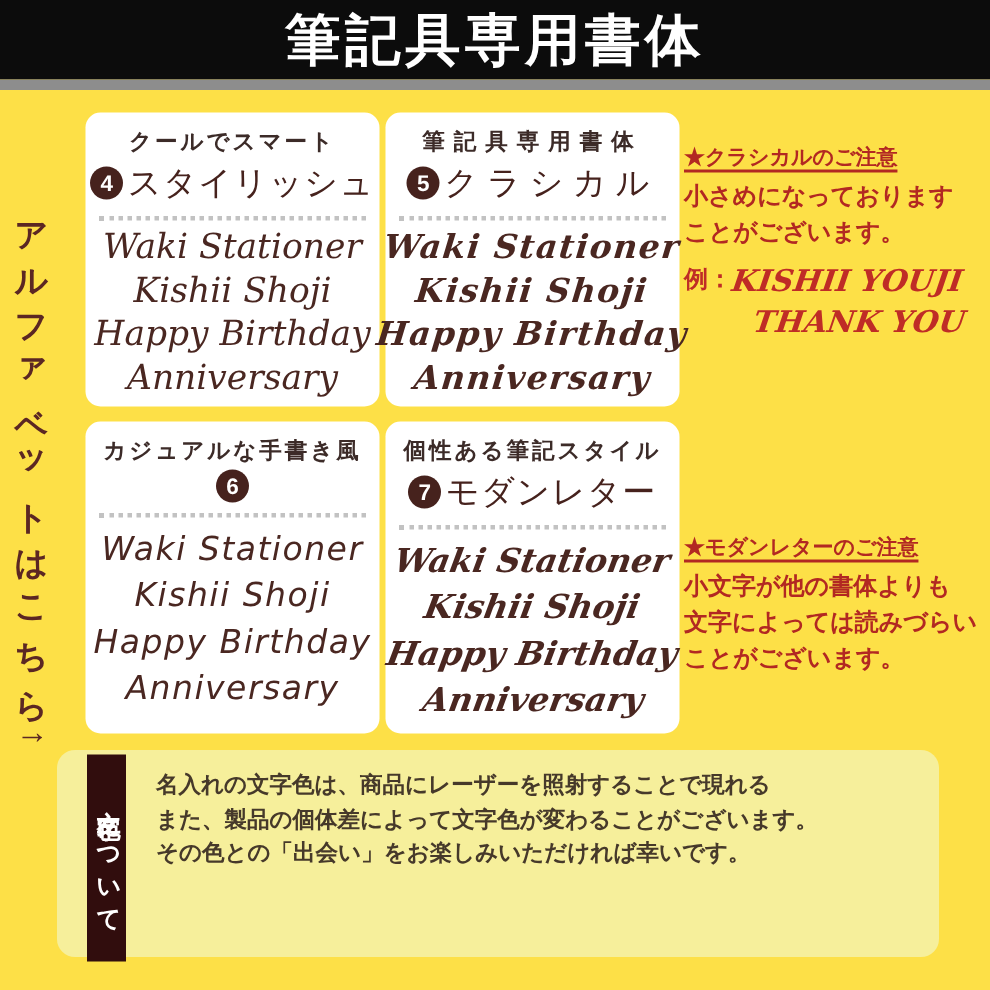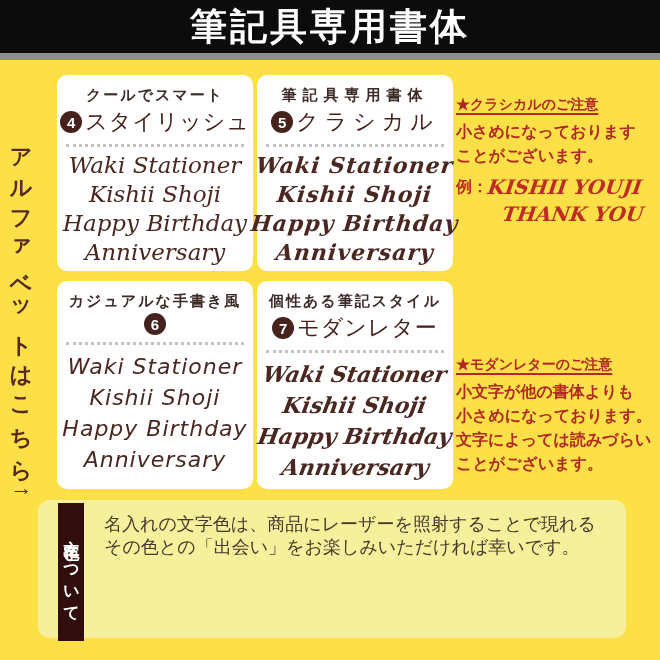--- a/index.html
+++ b/index.html
@@ -117,21 +117,21 @@
   }
   .color-note-tab{
     position:absolute;left:20px;top:3px;width:26px;height:138px;
     background:#310d0d;color:#ffffff;
     writing-mode:vertical-rl;text-orientation:mixed;
     font-size:16px;font-weight:bold;letter-spacing:2px;
     display:flex;align-items:center;justify-content:center;
   }
   .color-note-text{
     position:absolute;left:66px;top:13px;right:10px;
-    color:#46392a;font-size:18px;font-weight:normal;line-height:22.5px;
+    color:#46392a;font-size:15px;font-weight:bold;line-height:22.5px;
   }
   .color-note-line{white-space:nowrap;}
 </style>
 </head>
 <body>
 
 <div class="page">
 
   <div class="header">
     <span class="header-title">筆記具専用書体</span>
@@ -212,26 +212,26 @@
           <div class="script-line">KISHII YOUJI</div>
           <div class="script-line second">THANK YOU</div>
         </div>
       </div>
     </div>
   </div>
 
   <div class="note note-2">
     <div class="note-heading">★モダンレターのご注意</div>
     <div class="note-line">小文字が他の書体よりも</div>
-    <div class="note-line">小さめになっております。</div>
     <div class="note-line">文字によっては読みづらい</div>
     <div class="note-line">ことがございます。</div>
   </div>
 
   <div class="color-note">
     <div class="color-note-tab">文字色について</div>
     <div class="color-note-text">
       <div class="color-note-line">名入れの文字色は、商品にレーザーを照射することで現れる</div>
+      <div class="color-note-line">また、製品の個体差によって文字色が変わることがございます。</div>
       <div class="color-note-line">その色との「出会い」をお楽しみいただければ幸いです。</div>
     </div>
   </div>
 
 </div>
 
 </body></html>

